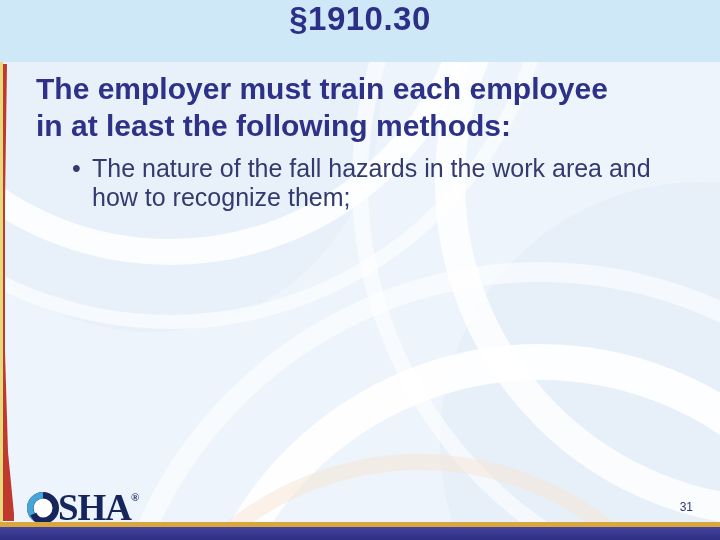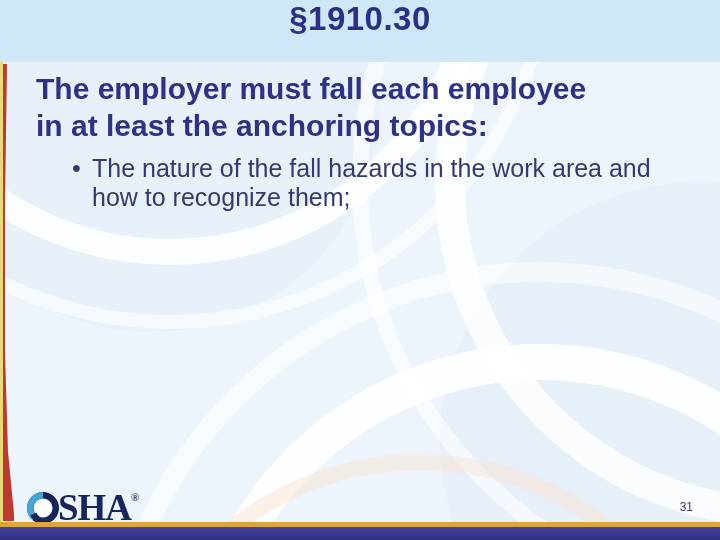--- a/index.html
+++ b/index.html
@@ -90,22 +90,22 @@
       <circle cx="540" cy="640" r="430" stroke="#ffffff" stroke-width="20" fill="none" opacity="0.6"></circle>
       <circle cx="420" cy="700" r="300" stroke="#f7e3d4" stroke-width="16" fill="none" opacity="0.5"></circle>
     </svg>
 
     <div class="left-yellow"></div>
     <svg class="red-line" width="16" height="460" viewBox="0 0 16 460">
       <polygon points="3,2 7,2 5,140 5,290 8,390 14,452 14,459 3,459" fill="#bf392e"></polygon>
     </svg>
 
     <h2 class="heading">
-      <span>The employer must fall each employee</span>
-      <span>in at least the anchoring topics:</span>
+      <span>The employer must train each employee</span>
+      <span>in at least the following methods:</span>
     </h2>
 
     <ul class="bullets">
       <li><span>The nature of the fall hazards in the work area and how to recognize them;</span></li>
     </ul>
 
     <div class="osha-logo">
       <svg class="globe" width="34" height="34" viewBox="0 0 24 24">
         <circle cx="12" cy="12" r="9" fill="#ffffff" stroke="#16265c" stroke-width="4.6"></circle>
         <path d="M 12 3 A 9 9 0 0 0 6.2 18.9" fill="none" stroke="#45a5d8" stroke-width="4.6"></path>

